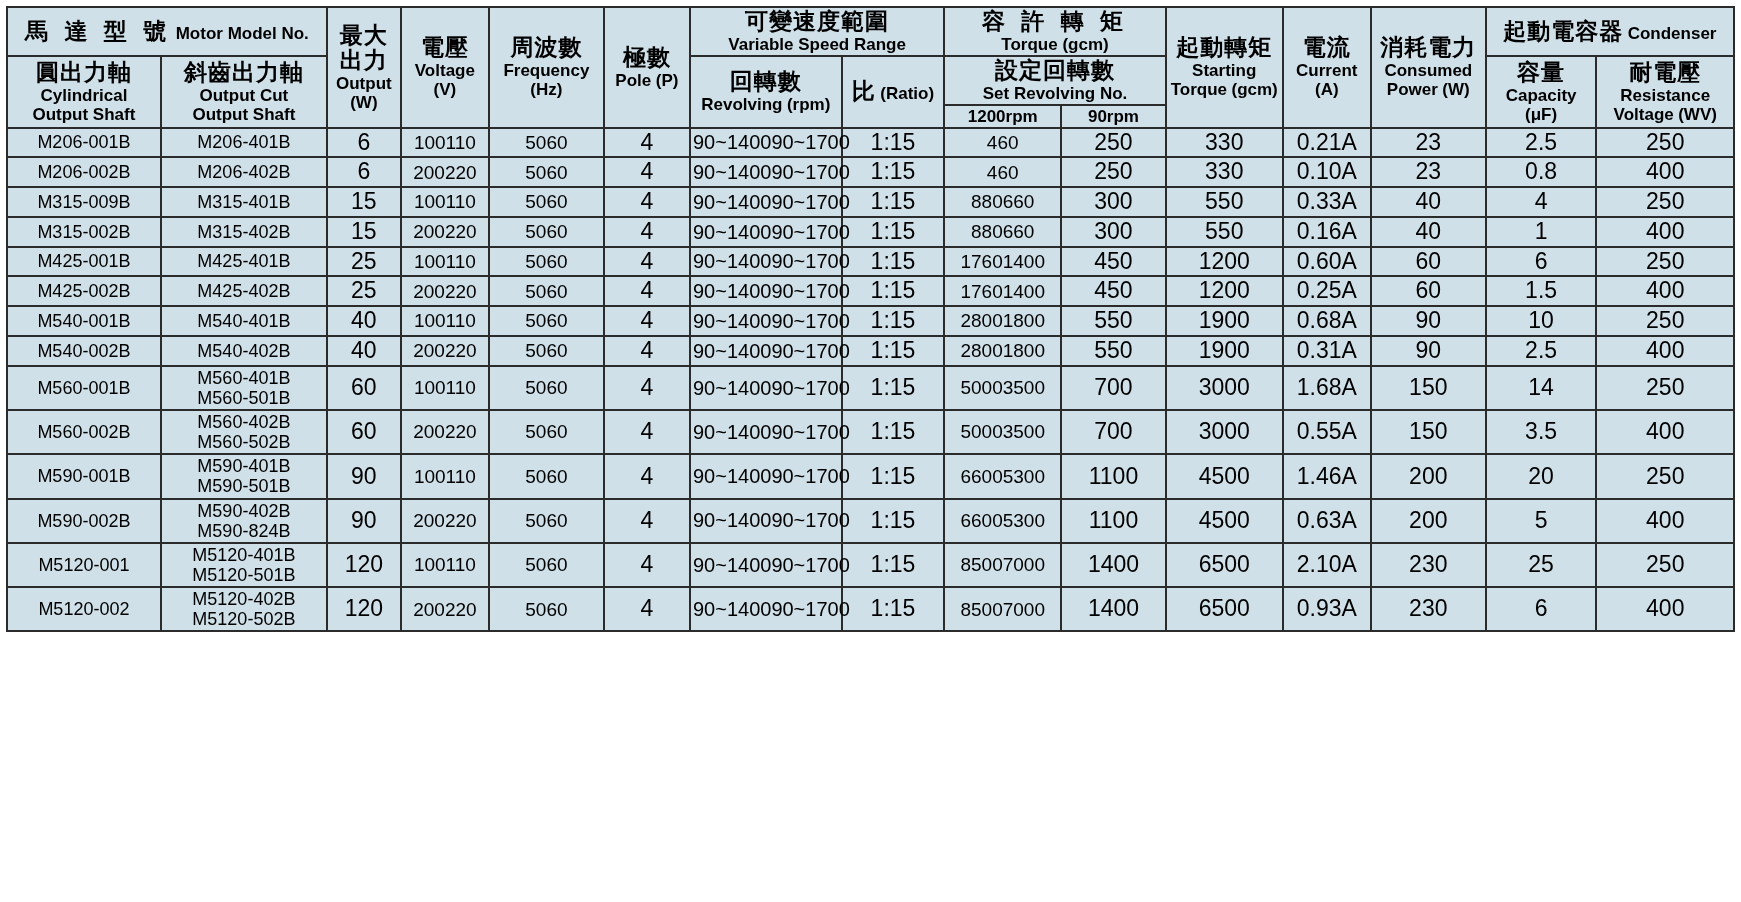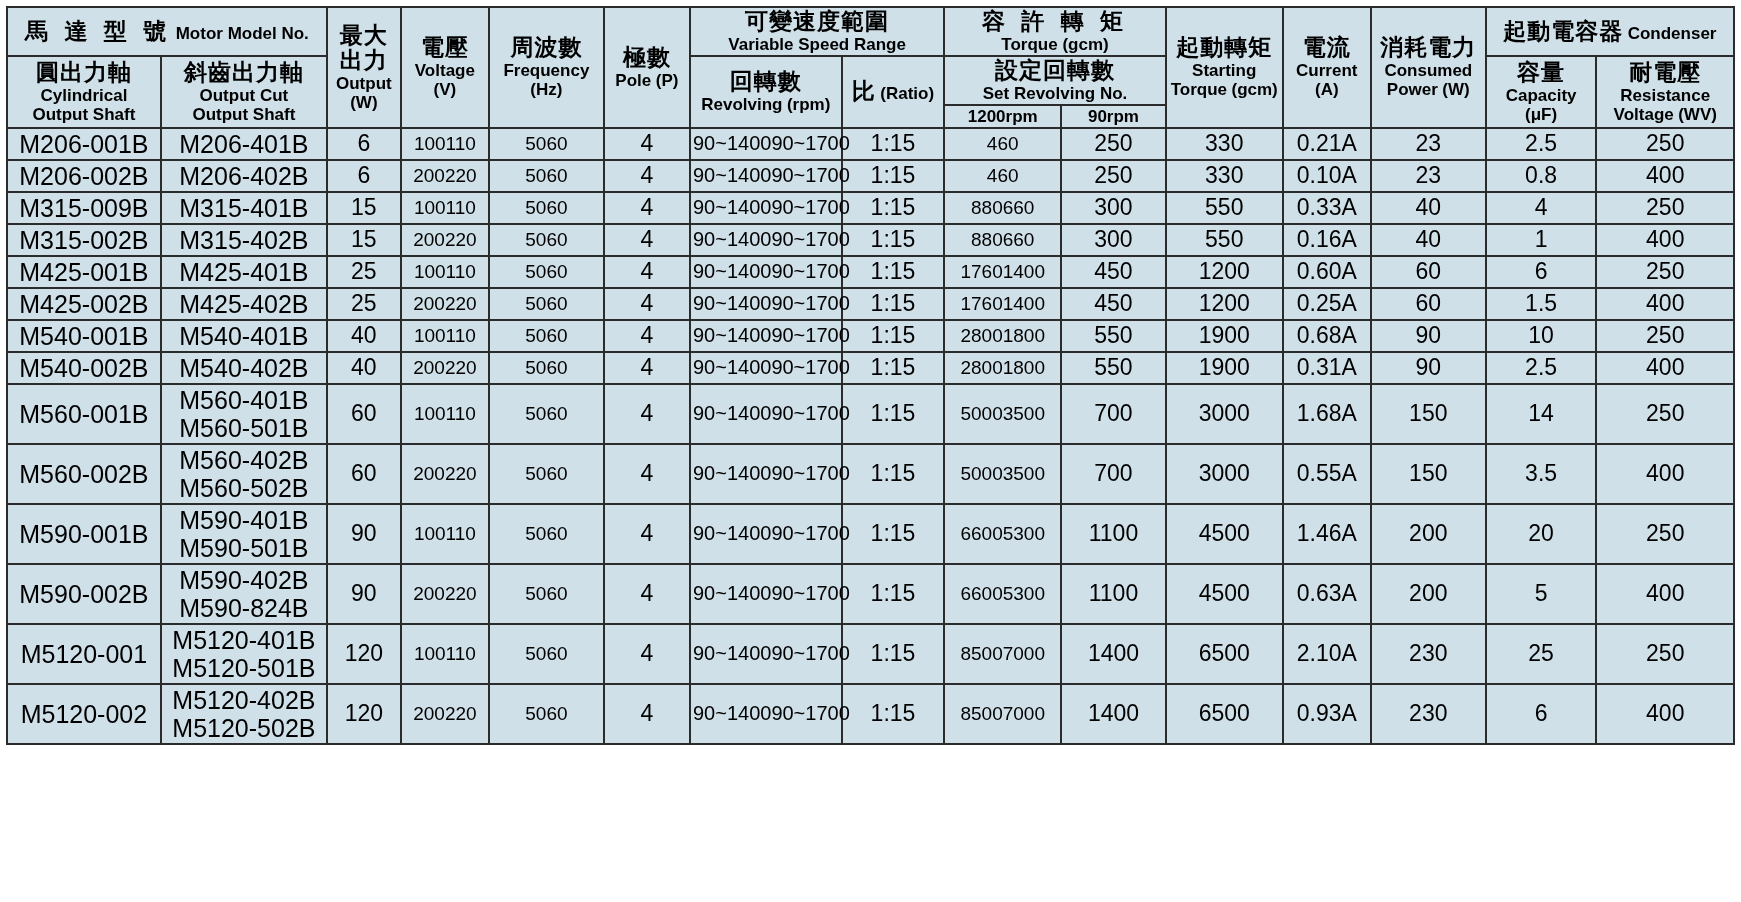--- a/index.html
+++ b/index.html
@@ -45,21 +45,21 @@
   }
   .hdr-en {
     font-size: 17px;
     white-space: nowrap;
   }
   .cell-main {
     font-size: 23px;
     white-space: nowrap;
   }
   .cell-model {
-    font-size: 25px;
+    font-size: 18px;
     text-align: left;
     padding-left: 9px;
     white-space: nowrap;
   }
   .cell-dual {
     font-size: 19px;
     line-height: 1.18;
     white-space: nowrap;
   }
   .cell-dual-sm {

